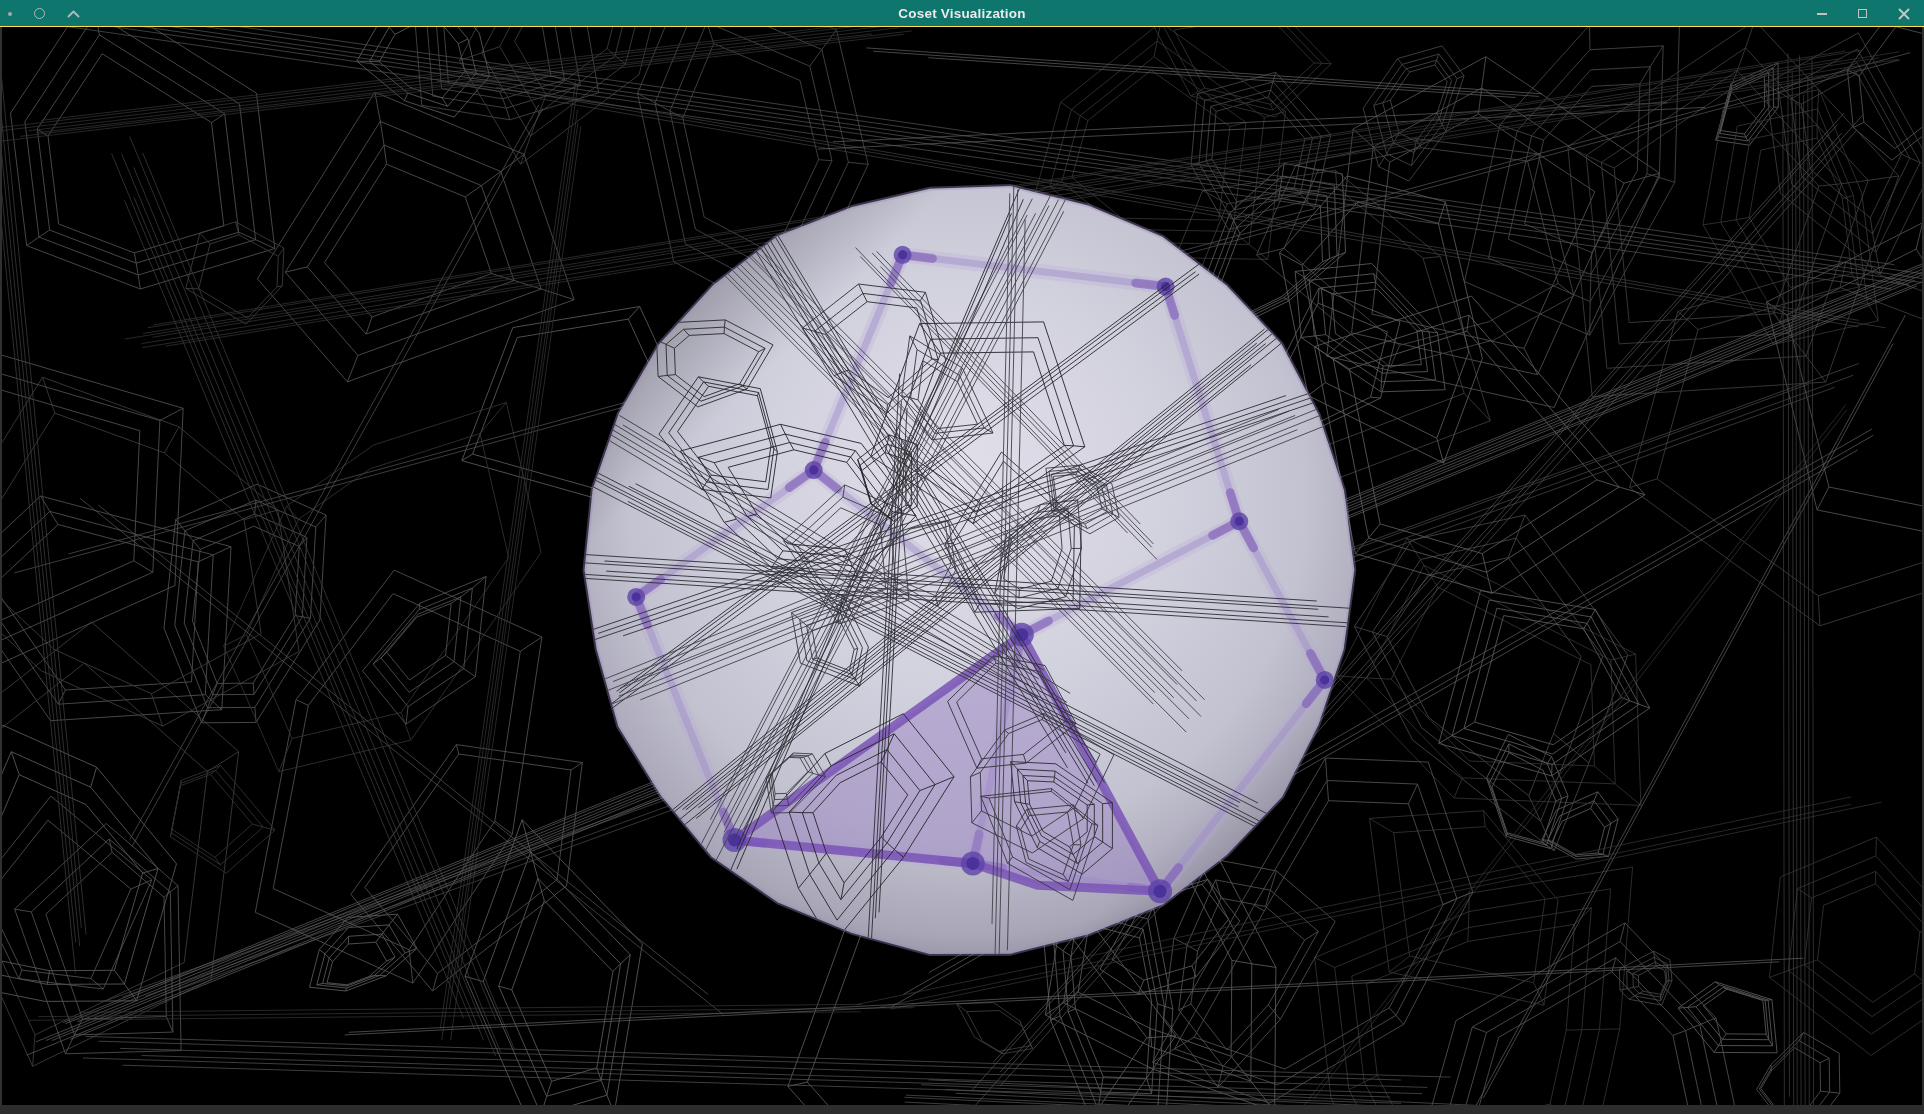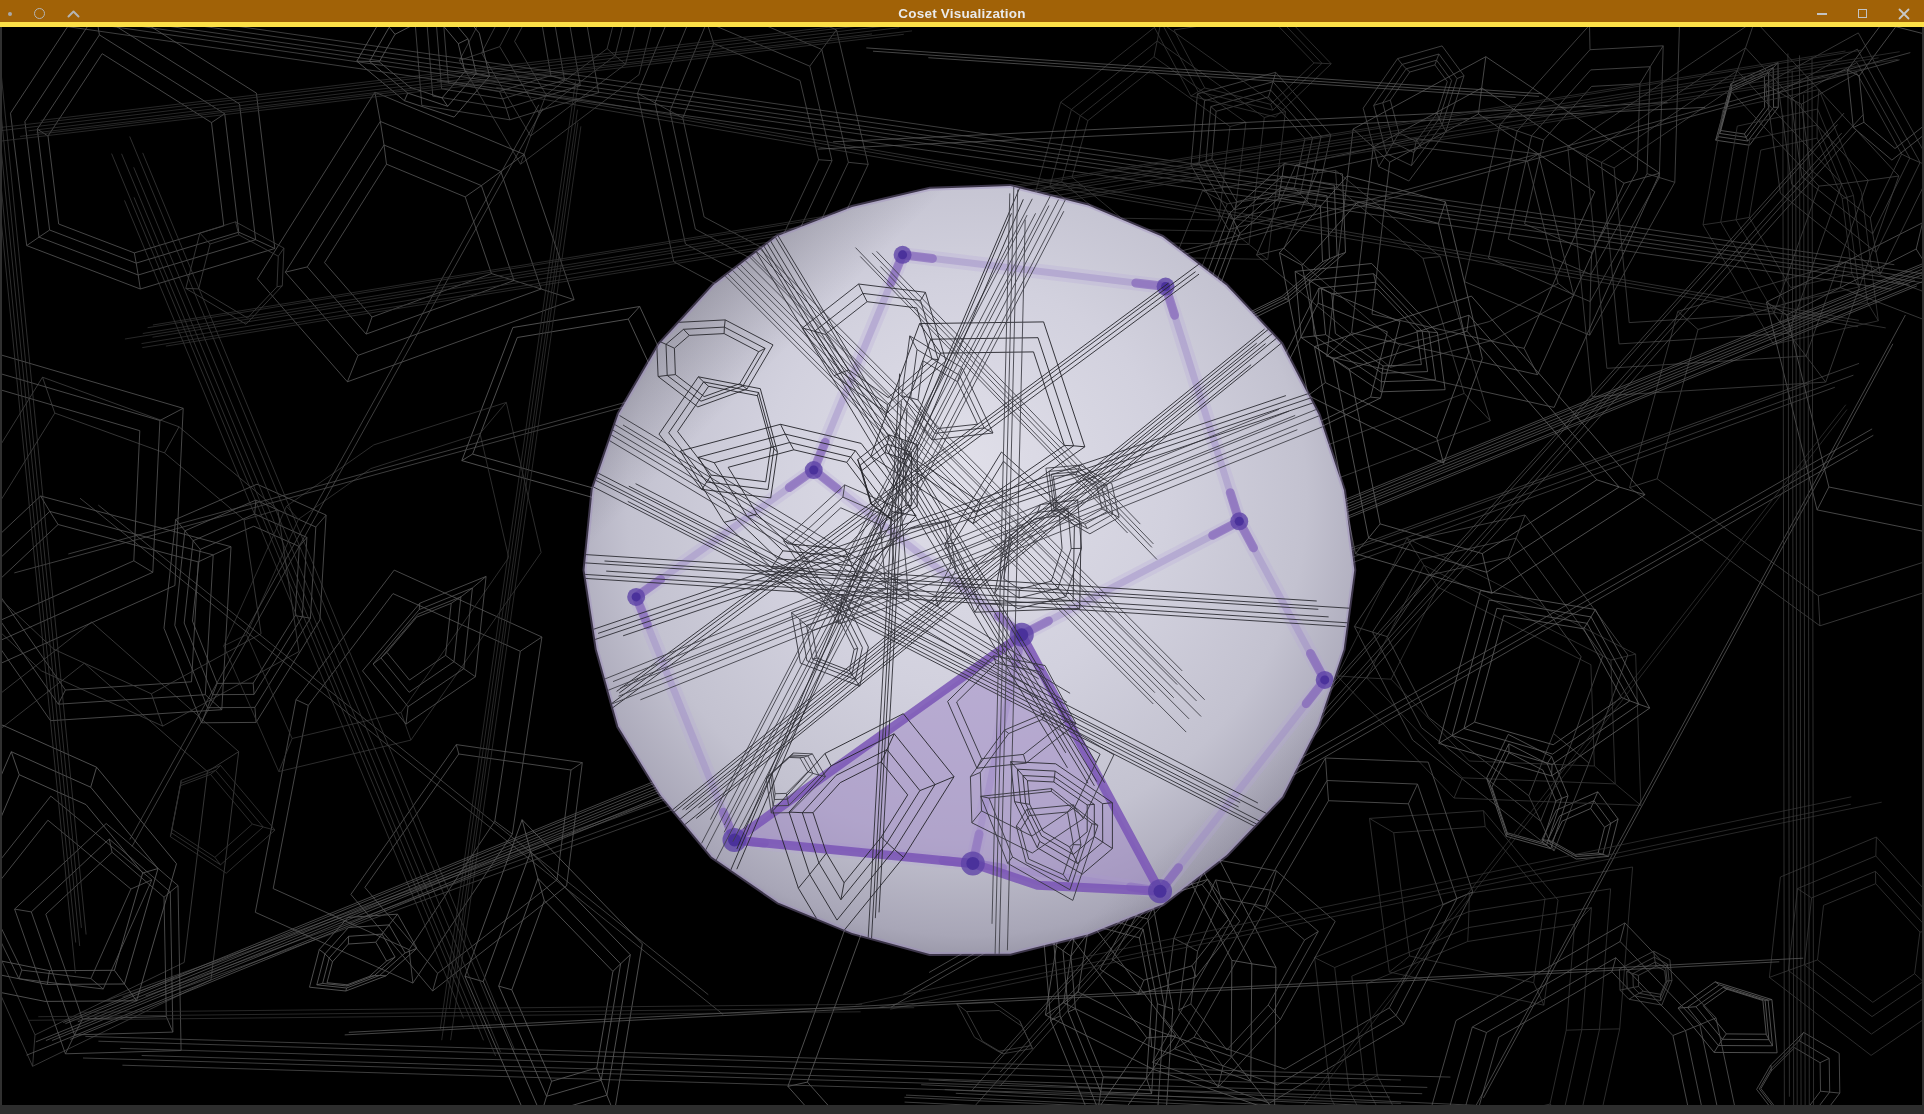--- a/index.html
+++ b/index.html
@@ -5,21 +5,21 @@
   html,body{margin:0;padding:0;}
   body{
     width:1924px;height:1114px;position:relative;overflow:hidden;
     background:#303030;
     font-family:"Liberation Sans",sans-serif;
     -webkit-font-smoothing:antialiased;
   }
   
   .titlebar{
     position:absolute;top:0;left:0;width:1924px;height:27px;
-    background:#a16207;border-bottom:5px solid #fde047;box-sizing:border-box;
+    background:#0f766e;border-bottom:1px solid #fde047;box-sizing:border-box;
   }
   .tb-left{
     position:absolute;left:8px;top:0;height:27px;
     display:flex;align-items:center;gap:22px;
   }
   .dot-icon{width:4px;height:4px;border-radius:50%;background:#a9a9a9;display:inline-block;}
   .circle-icon{width:11px;height:11px;border:1.6px solid #b5b5b5;border-radius:50%;display:inline-block;box-sizing:border-box;}
   .chev-icon{display:inline-block;line-height:0;}
   .tb-title{
     position:absolute;left:0;right:0;top:0;height:27px;

